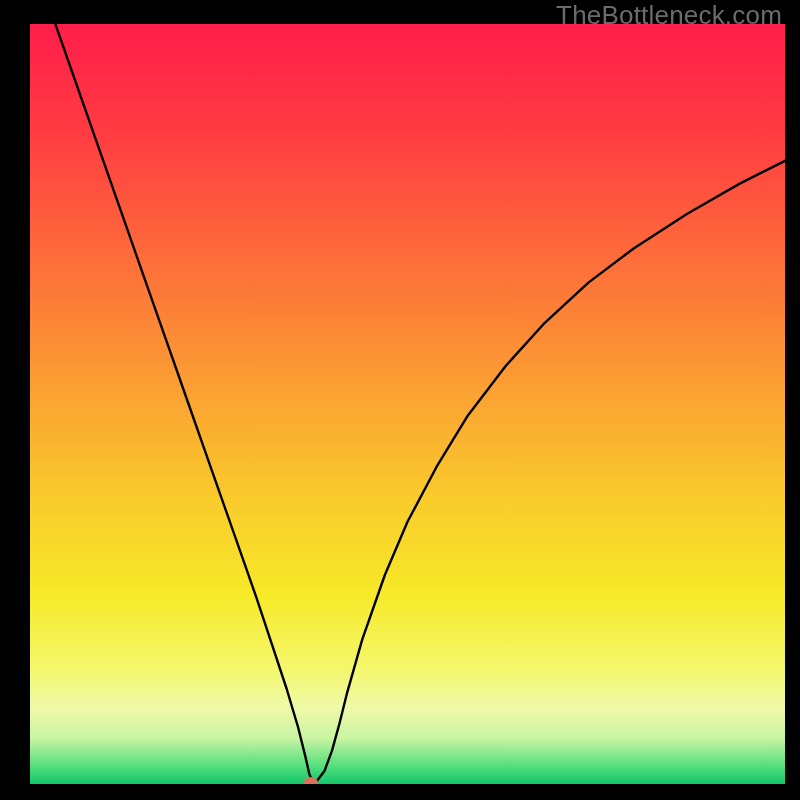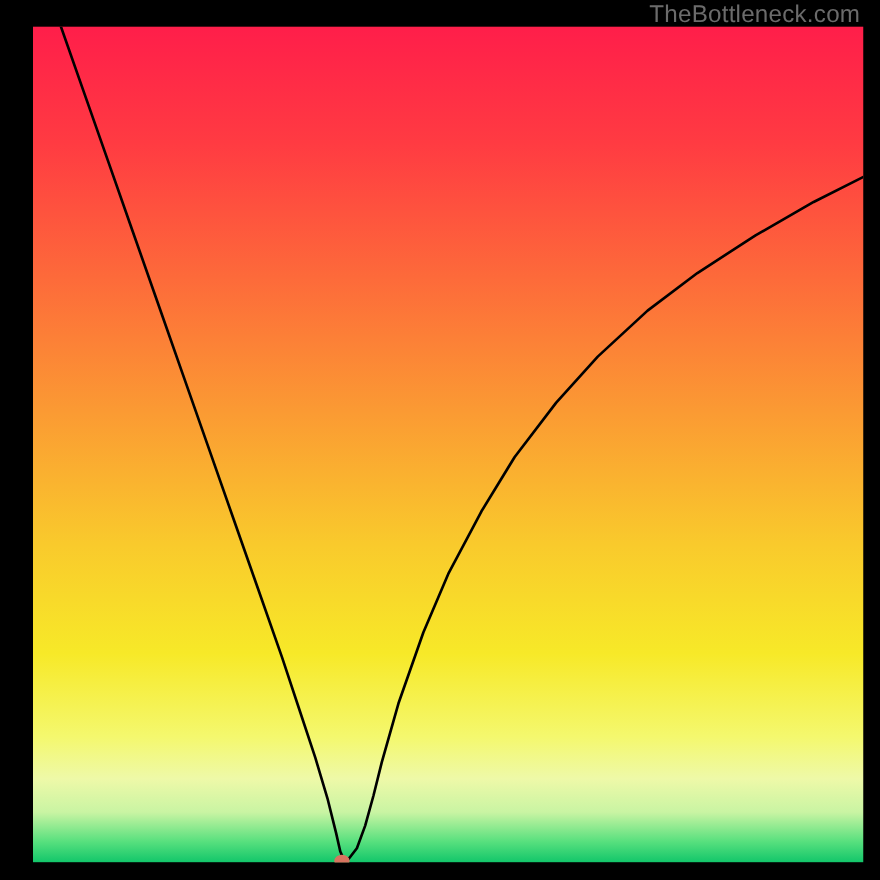--- a/index.html
+++ b/index.html
@@ -18,21 +18,21 @@
     background: #000;
   }
   #plot-area {
     position: absolute;
     box-sizing: border-box;
   }
   #watermark {
     position: absolute;
     top: 0;
     right: 18px;
-    font-size: 22px;
+    font-size: 26px;
     font-weight: 400;
     color: #6b6b6b;
     letter-spacing: 0.2px;
     user-select: none;
   }
   svg { display: block; }
 </style>
 </head>
 <body>
 

